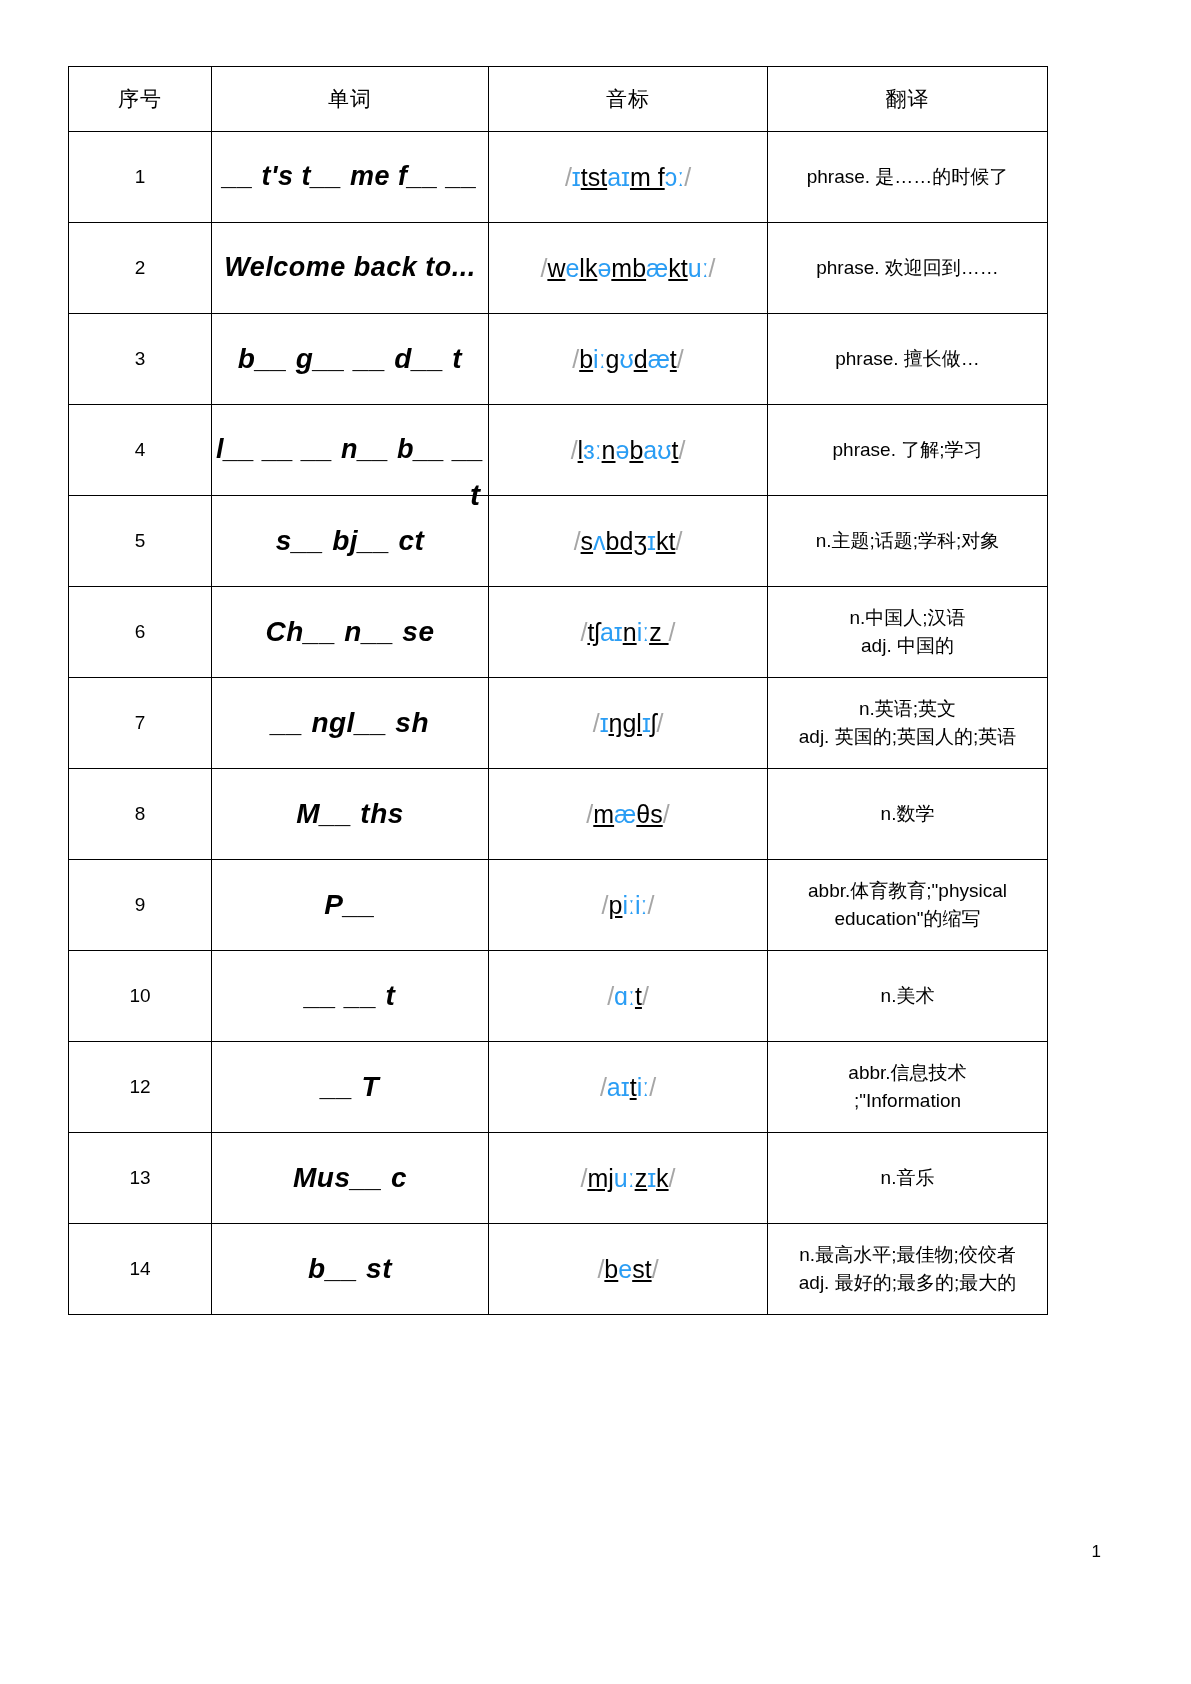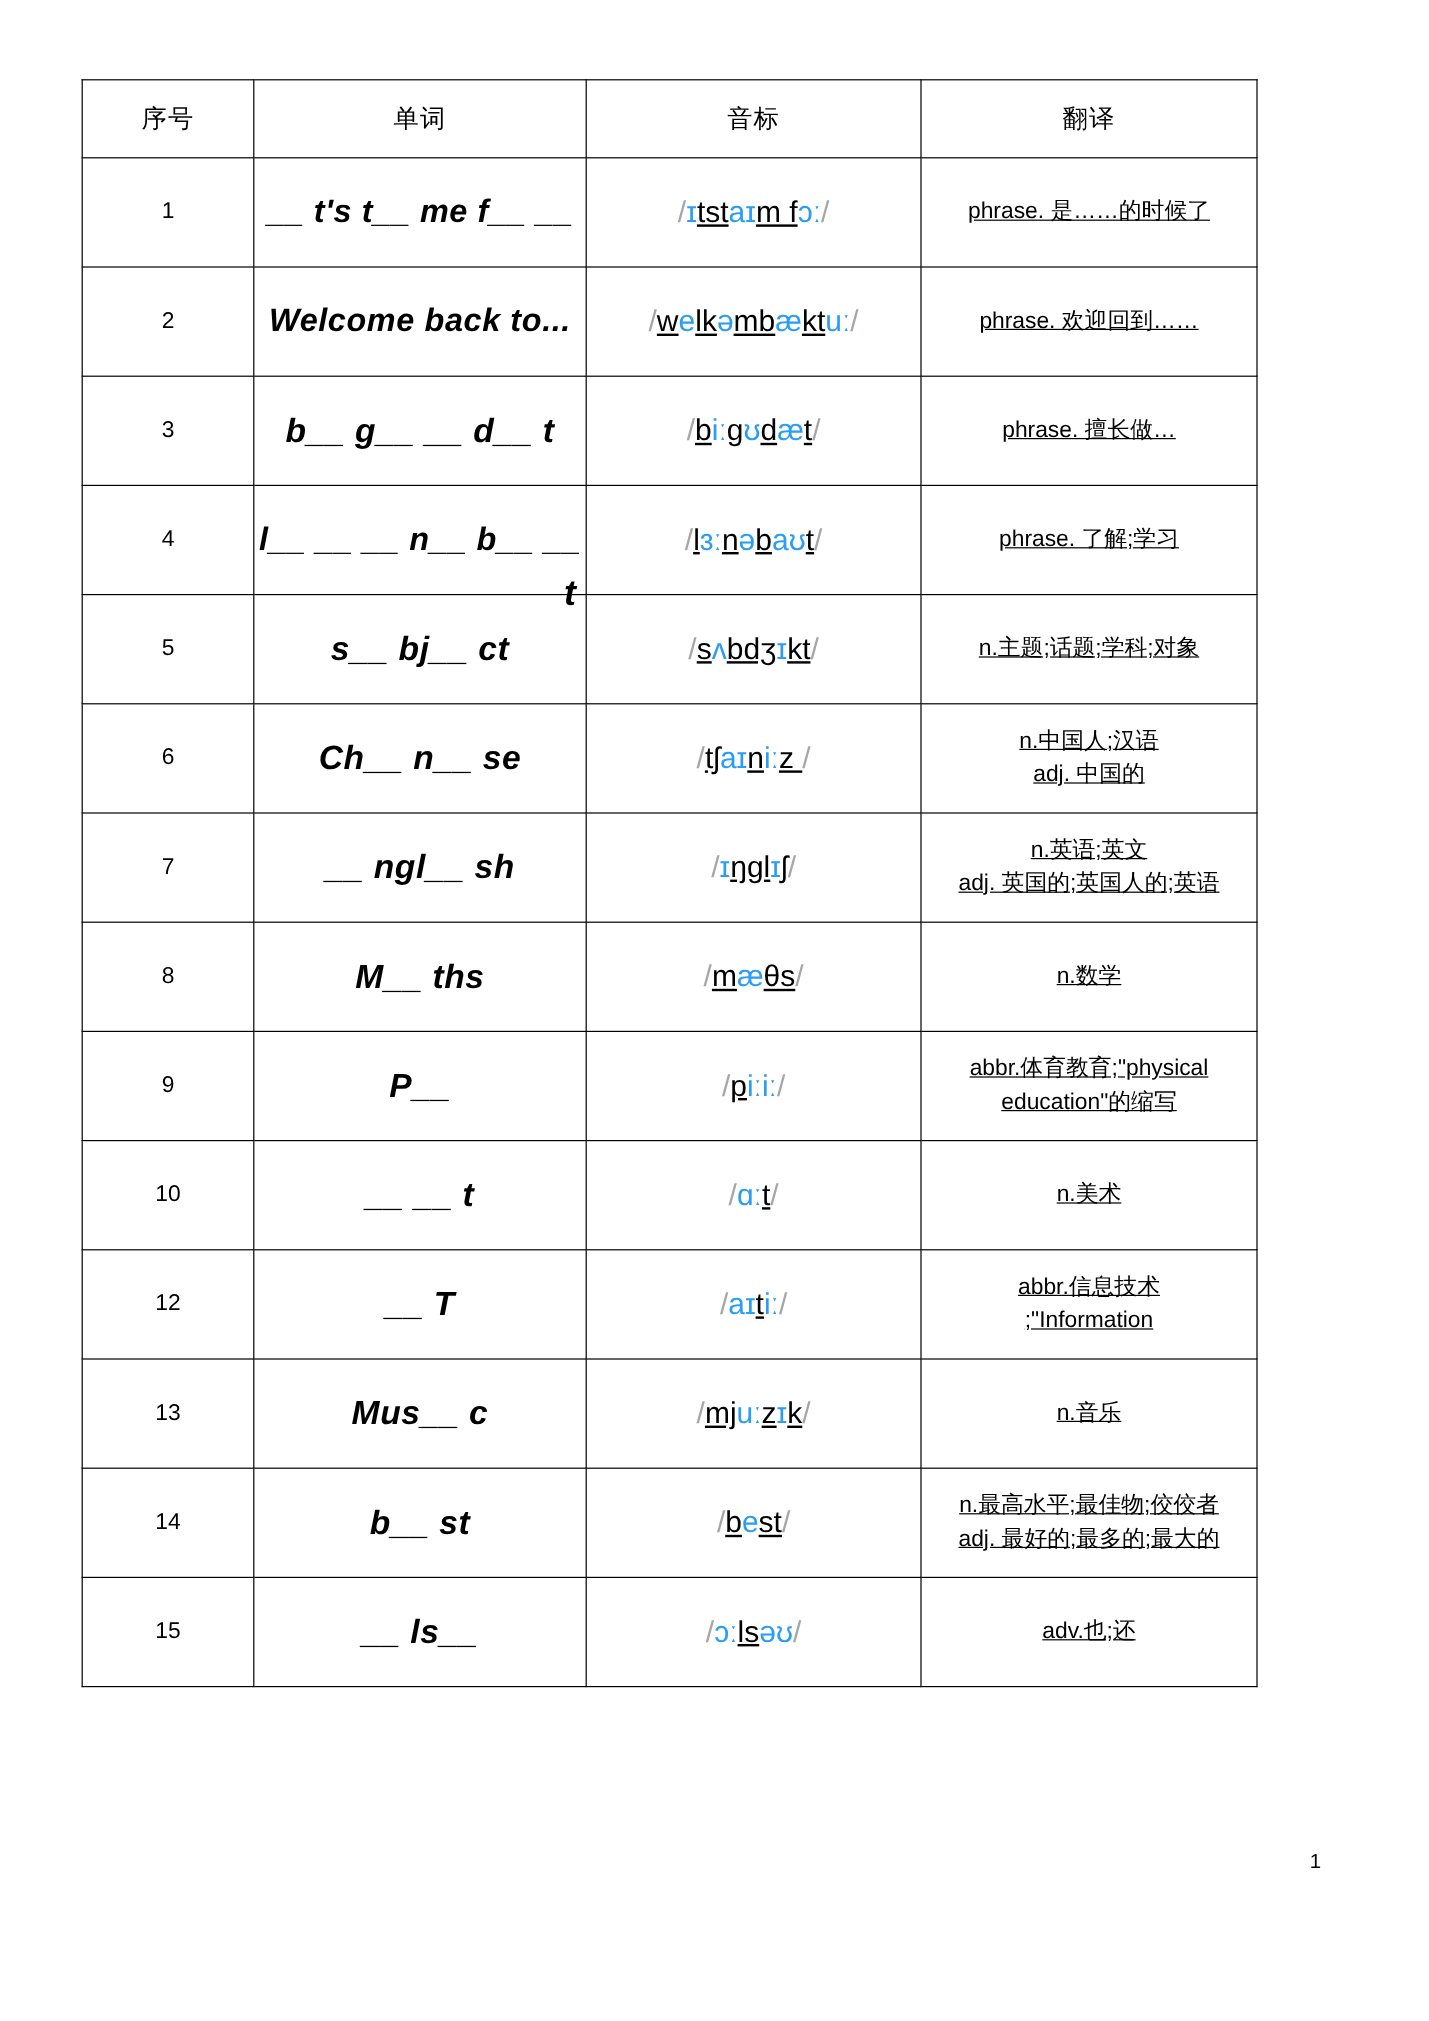--- a/index.html
+++ b/index.html
@@ -84,21 +84,20 @@
     font-weight: 300;
   }
   .v { color: #2a9df4; }
   .cns { color: #000000; text-decoration: underline; }
 
   .cell-trans {
     font-size: 19px;
     line-height: 1.45;
     padding: 0 6px;
     font-weight: 400;
-    text-decoration: underline;
   }
 
   .subscript-stack {
     display: inline-block;
     position: relative;
     width: 0;
     vertical-align: baseline;
   }
   .subscript-stack span {
     position: absolute;
@@ -210,24 +209,18 @@
           <td class="cell-word">Mus__ c</td>
           <td class="cell-ipa"><span class="slash">/</span><span class="cns">mj</span><span class="v">uː</span><span class="cns">z</span><span class="v">ɪ</span><span class="cns">k</span><span class="slash">/</span></td>
           <td class="cell-trans">n.音乐</td>
         </tr>
         <tr>
           <td class="cell-index">14</td>
           <td class="cell-word">b__ st</td>
           <td class="cell-ipa"><span class="slash">/</span><span class="cns">b</span><span class="v">e</span><span class="cns">st</span><span class="slash">/</span></td>
           <td class="cell-trans">n.最高水平;最佳物;佼佼者<br>adj. 最好的;最多的;最大的</td>
         </tr>
-        <tr>
-          <td class="cell-index">15</td>
-          <td class="cell-word">__ ls__</td>
-          <td class="cell-ipa"><span class="slash">/</span><span class="v">ɔː</span><span class="cns">ls</span><span class="v">əʊ</span><span class="slash">/</span></td>
-          <td class="cell-trans">adv.也;还</td>
-        </tr>
       </tbody>
   </table>
 
   <div class="page-number">1</div>
 
 </div>
 
 </body></html>

